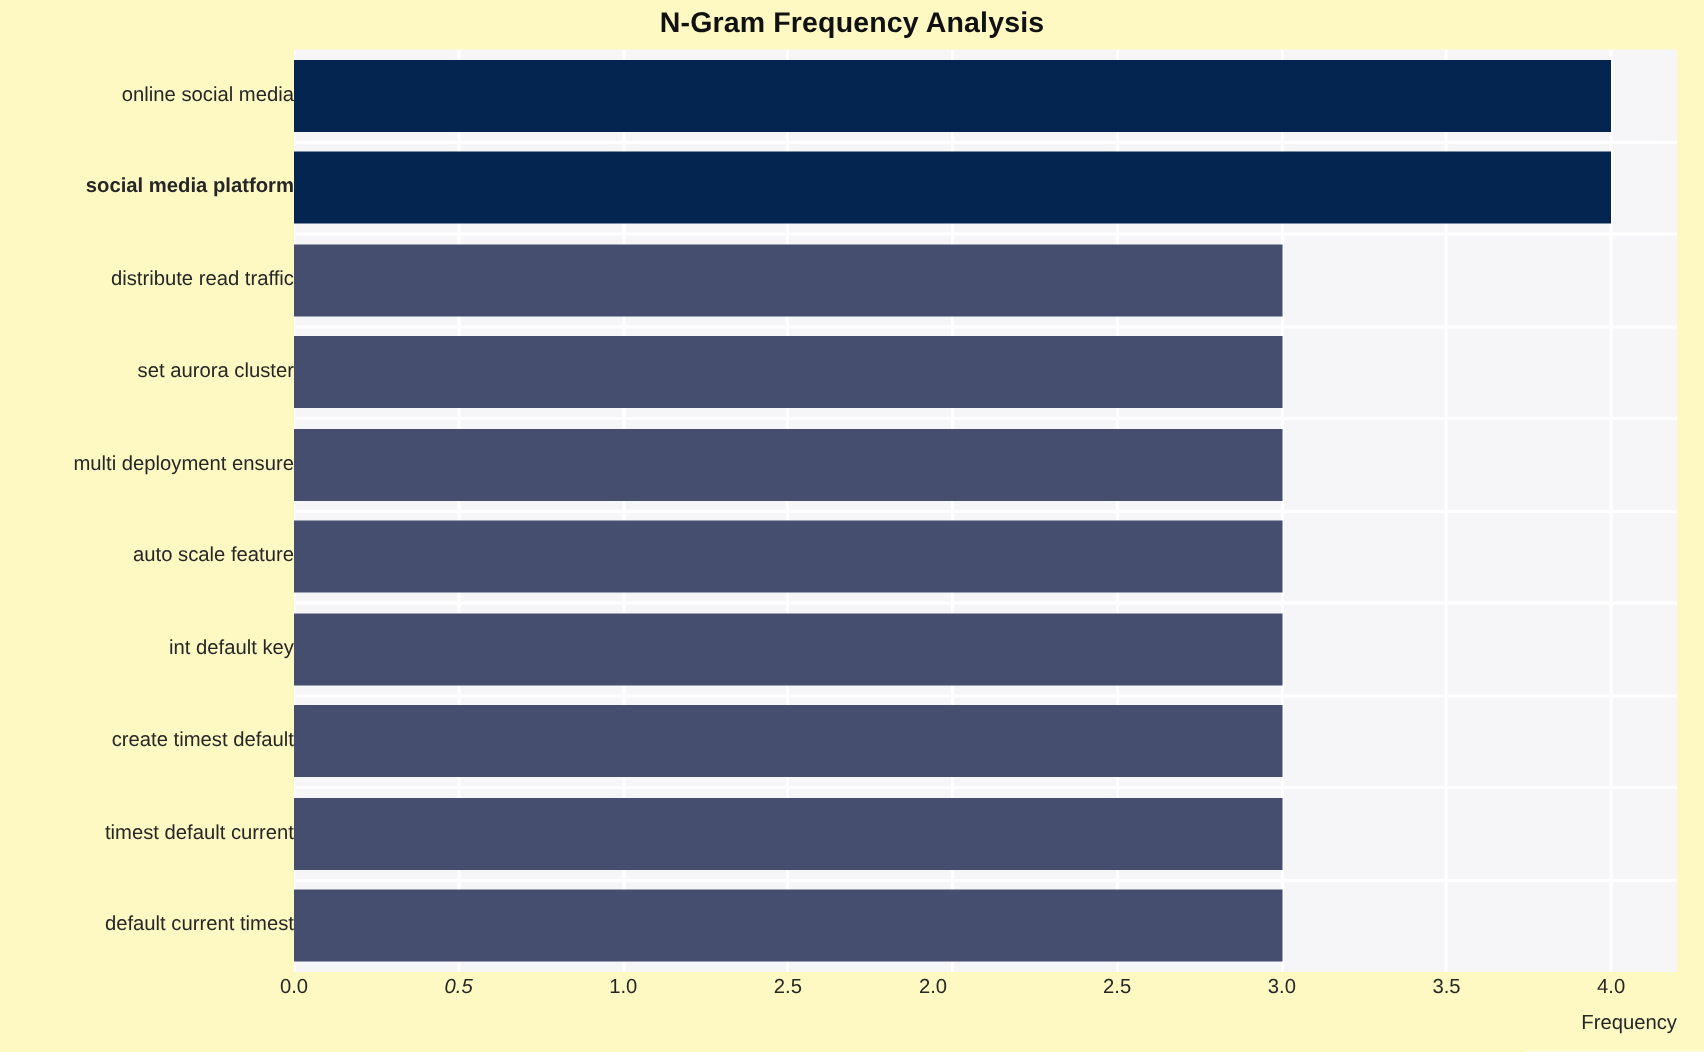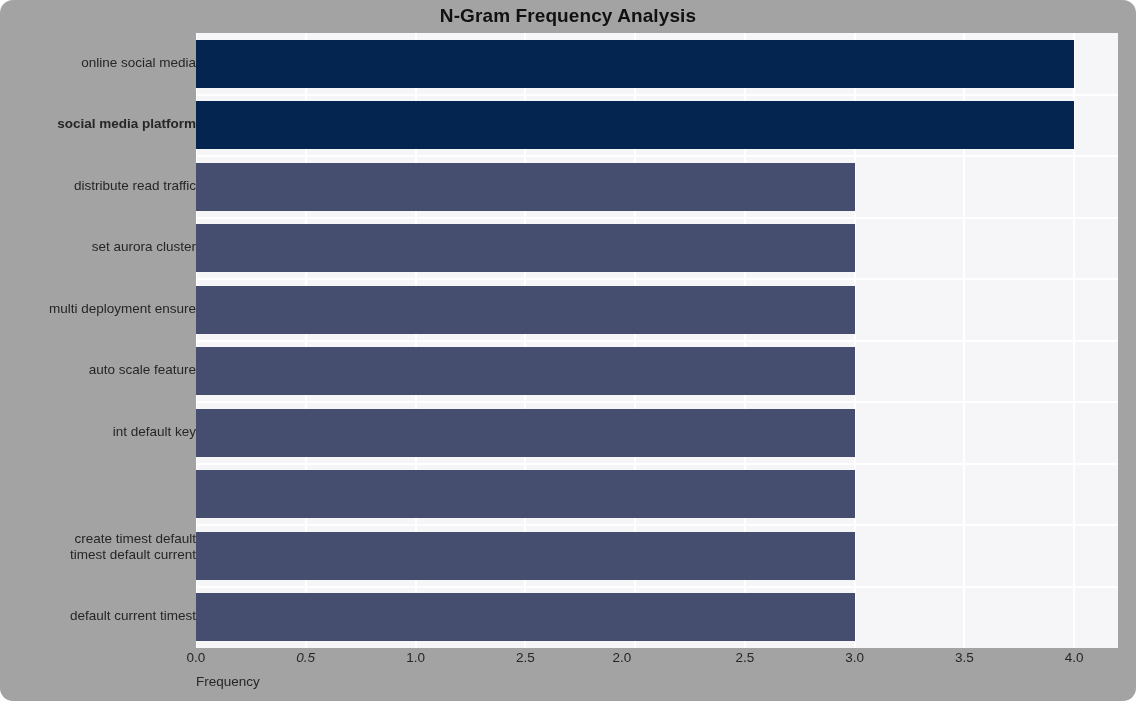--- a/index.html
+++ b/index.html
@@ -10,22 +10,21 @@
   body {
     width: 1136px;
     height: 701px;
     font-family: "Liberation Sans", sans-serif;
     overflow: hidden;
   }
   #figure {
     position: relative;
     width: 1136px;
     height: 701px;
-    background: #a3a3a3;
-    border-radius: 13px;
+    background: #fef9c3;
   }
   #chart-title {
     position: absolute;
     left: 0;
     top: 5px;
     width: 1136px;
     text-align: center;
     font-size: 19px;
     font-weight: bold;
     color: #111111;
@@ -92,21 +91,21 @@
     margin-left: -30px;
     text-align: center;
     font-size: 13.5px;
     color: #262626;
   }
   #x-axis-title {
     position: absolute;
     left: 196px;
     top: 674px;
     width: 922px;
-    text-align: left;
+    text-align: right;
     font-size: 13.5px;
     color: #262626;
   }
 </style>
 </head>
 <body>
 
 <div id="figure">
 
   <div id="chart-title">N-Gram Frequency Analysis</div>
@@ -149,21 +148,21 @@
   </div>
 
   <div id="y-axis-labels">
       <div class="ytick" style="top: 21.75px;">online social media</div>
       <div class="ytick" style="top: 83.25px; font-weight: bold;">social media platform</div>
       <div class="ytick" style="top: 144.75px; text-align: right;">distribute read traffic</div>
       <div class="ytick" style="top: 206.25px;">set aurora cluster</div>
       <div class="ytick" style="top: 267.75px;">multi deployment ensure</div>
       <div class="ytick" style="top: 329.25px;">auto scale feature</div>
       <div class="ytick" style="top: 390.75px;">int default key</div>
-      <div class="ytick" style="top: 452.25px; margin-top: 46px;">create timest default</div>
+      <div class="ytick" style="top: 452.25px;">create timest default</div>
       <div class="ytick" style="top: 513.75px;">timest default current</div>
       <div class="ytick" style="top: 575.25px;">default current timest</div>
     </div>
 
   <div id="x-axis-labels">
       <div class="xtick" style="left: 0px;">0.0</div>
       <div class="xtick" style="left: 109.762px; font-style: italic;">0.5</div>
       <div class="xtick" style="left: 219.524px;">1.0</div>
       <div class="xtick" style="left: 329.286px;">2.5</div>
       <div class="xtick" style="left: 426px;">2.0</div>

